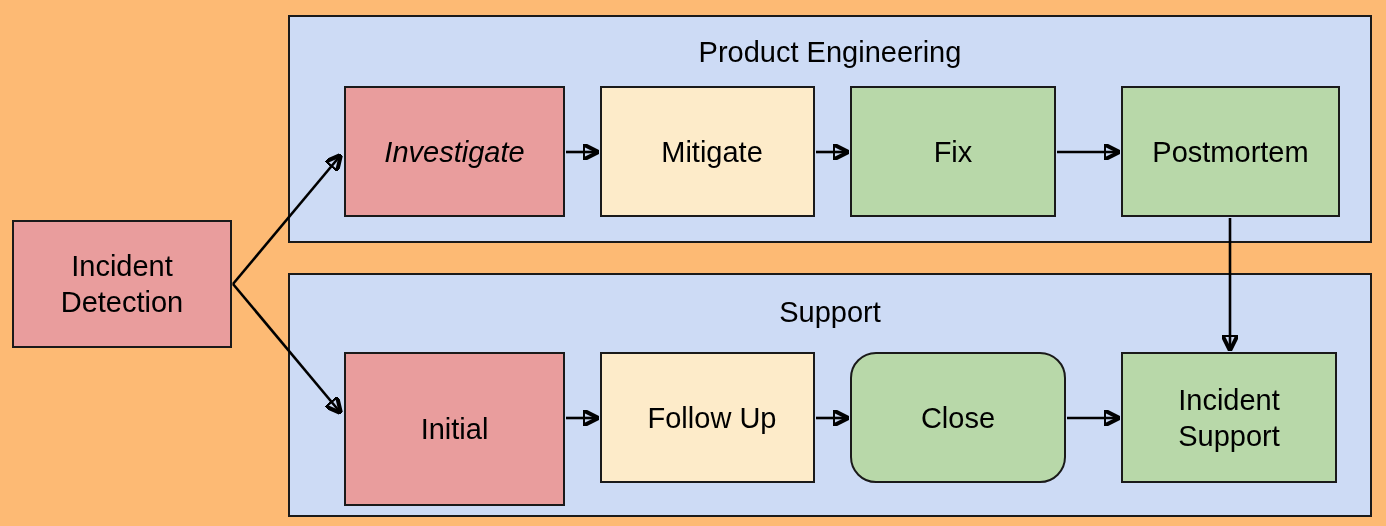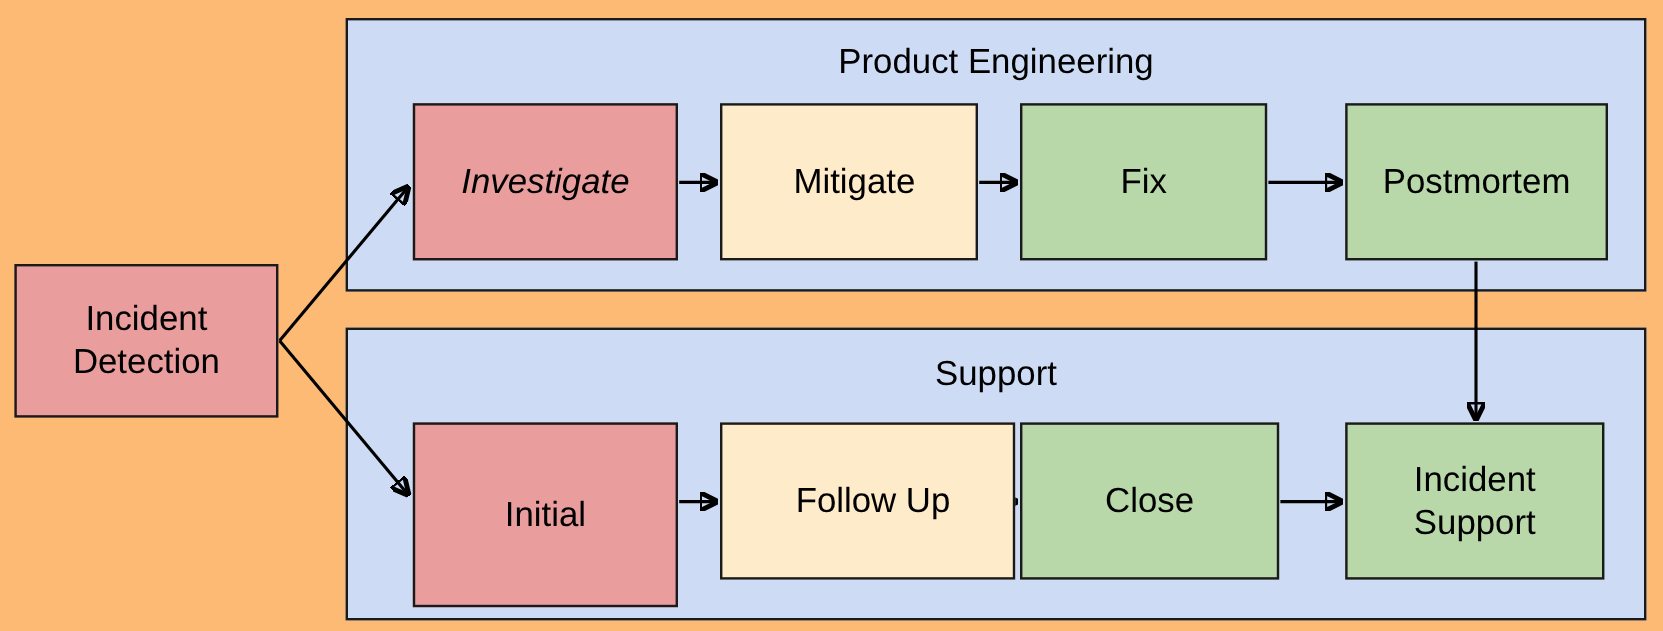--- a/index.html
+++ b/index.html
@@ -126,25 +126,25 @@
   <div class="node fill-green" style="left:850px; top:86px; width:206px; height:131px;">
     <span class="node-label">Fix</span>
   </div>
 
   <div class="node fill-red" style="left:344px; top:352px; width:221px; height:154px;">
     <span class="node-label">
       <span>Initial</span><br>
     </span>
   </div>
 
-  <div class="node fill-yellow" style="left:600px; top:352px; width:246px; height:131px;">
+  <div class="node fill-yellow" style="left:600px; top:352px; width:215px; height:131px;">
     <span class="node-label">Follow Up</span>
   </div>
 
-  <div class="node fill-green" style="left:850px; top:352px; width:216px; height:131px;">
+  <div class="node fill-green" style="left:850px; top:352px; width:216px; height:131px;border-radius:26px;">
     <span class="node-label">Close</span>
   </div>
 
   <div class="node fill-green" style="left:1121px; top:352px; width:216px; height:131px;">
     <span class="node-label">
       <span>Incident</span><br>
       <span>Support</span>
     </span>
   </div>
 

